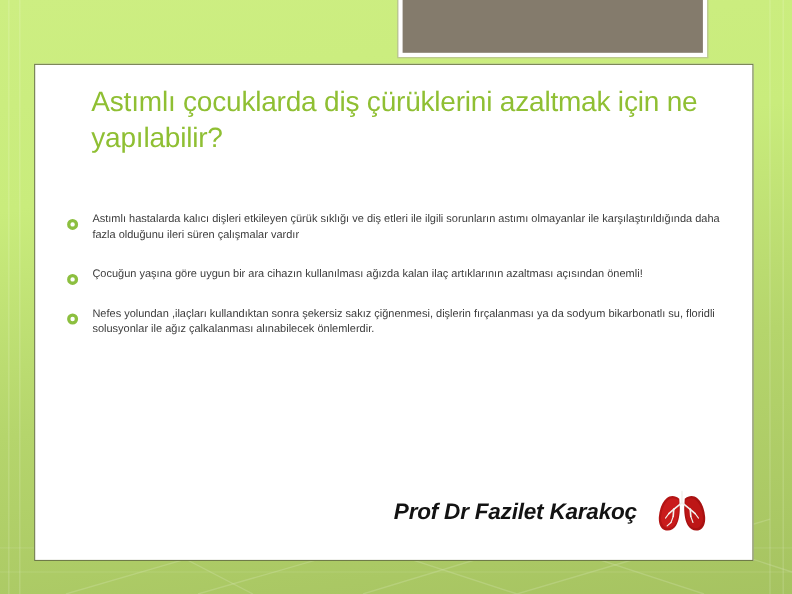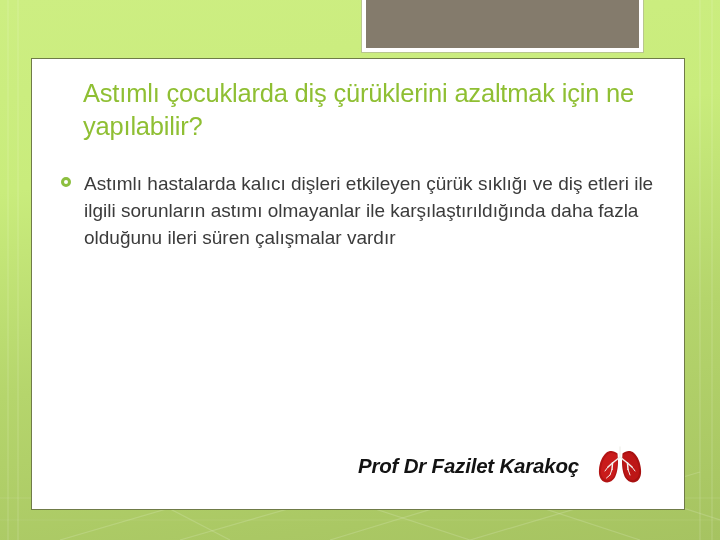--- a/index.html
+++ b/index.html
@@ -71,22 +71,23 @@
     top: 112px;
     width: 616px;
     list-style: none;
   }
 
   .bullet-item {
     position: relative;
     padding-left: 27px;
     margin-bottom: 10px;
     color: #3b3b3b;
-    font-size: 19px;
+    font-size: 10px;
     line-height: 1.41;
+    margin-top: 22px;
   }
 
   .bullet-marker {
     position: absolute;
     left: 4px;
     top: 6px;
     width: 10px;
     height: 10px;
     border-radius: 50%;
     border: 3px solid #8cbf3f;
@@ -150,20 +151,28 @@
 
   <div id="content-frame">
 
     <h1 id="title">Astımlı çocuklarda   diş çürüklerini azaltmak için ne yapılabilir?</h1>
 
     <ul id="bullet-list">
       <li class="bullet-item">
         <span class="bullet-marker"></span>
         <span>Astımlı hastalarda kalıcı dişleri etkileyen çürük sıklığı ve diş etleri ile ilgili sorunların  astımı olmayanlar ile karşılaştırıldığında daha fazla olduğunu ileri süren çalışmalar vardır</span>
       </li>
+      <li class="bullet-item">
+        <span class="bullet-marker"></span>
+        <span>Çocuğun yaşına göre uygun bir ara cihazın kullanılması ağızda kalan ilaç artıklarının  azaltması açısından önemli!</span>
+      </li>
+      <li class="bullet-item">
+        <span class="bullet-marker"></span>
+        <span>Nefes yolundan ,ilaçları kullandıktan sonra şekersiz sakız çiğnenmesi, dişlerin fırçalanması ya da sodyum bikarbonatlı su, floridli solusyonlar ile ağız çalkalanması alınabilecek önlemlerdir.</span>
+      </li>
     </ul>
 
     <div id="signature-row">
       <span id="signature-name">Prof Dr Fazilet Karakoç</span>
 
       <svg id="lungs-icon" viewBox="0 0 92 84">
 
         <path d="M41 17 C34 11 25 10 18 16 C10 23 5 36 4 49 C3 60 6 69 13 73
                  C21 77 30 74 35 66 C40 58 42 45 42 34 Z" fill="#b31414"></path>
         <path d="M40 20 C34 15 26 14 20 20 C13 27 9 38 8 49 C7 58 10 66 16 69

